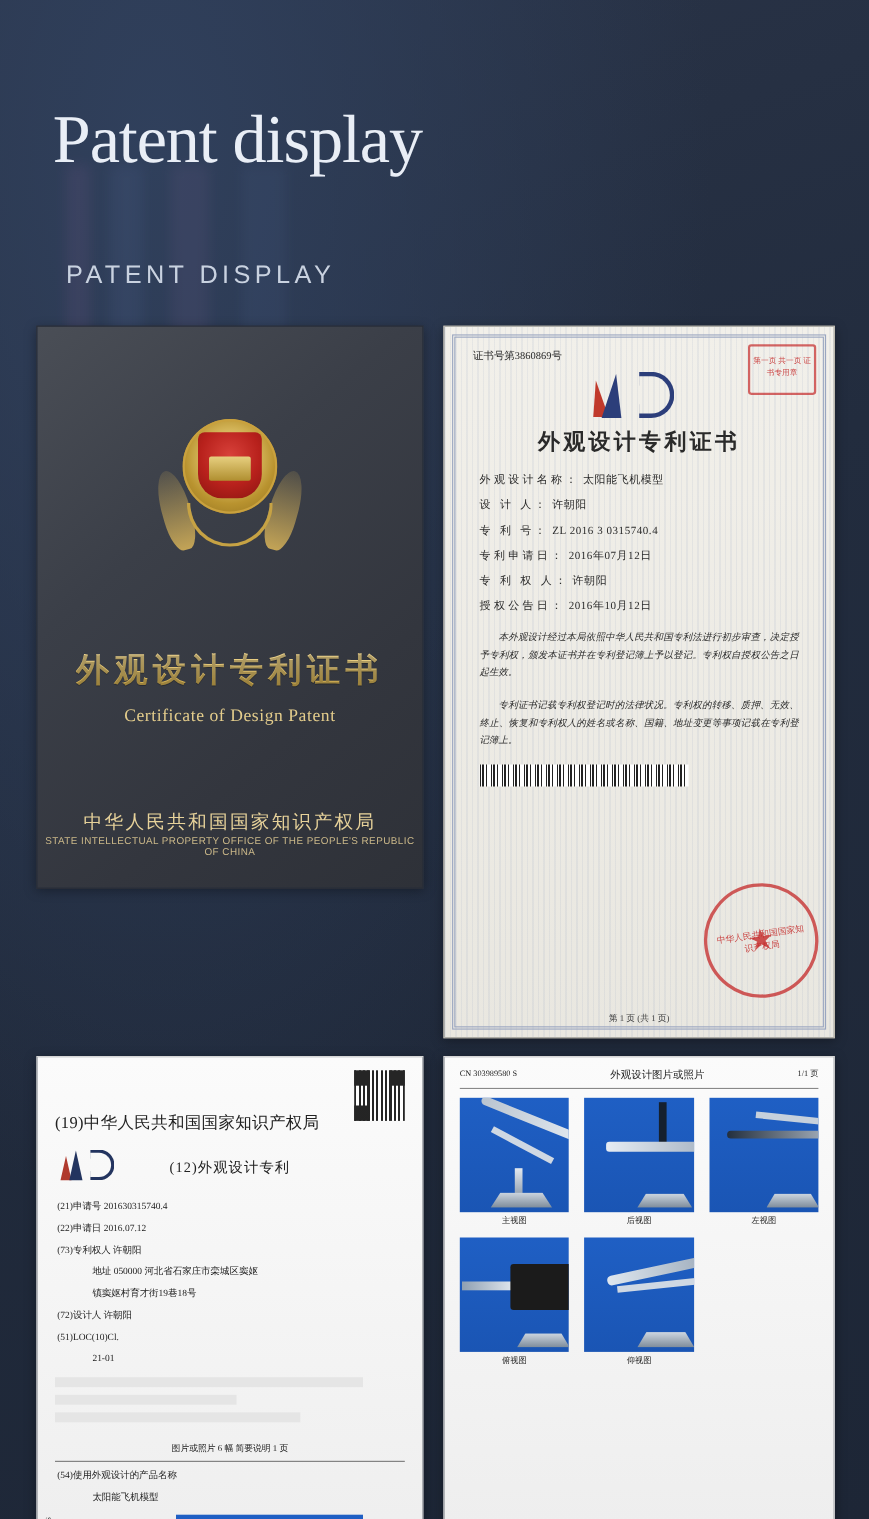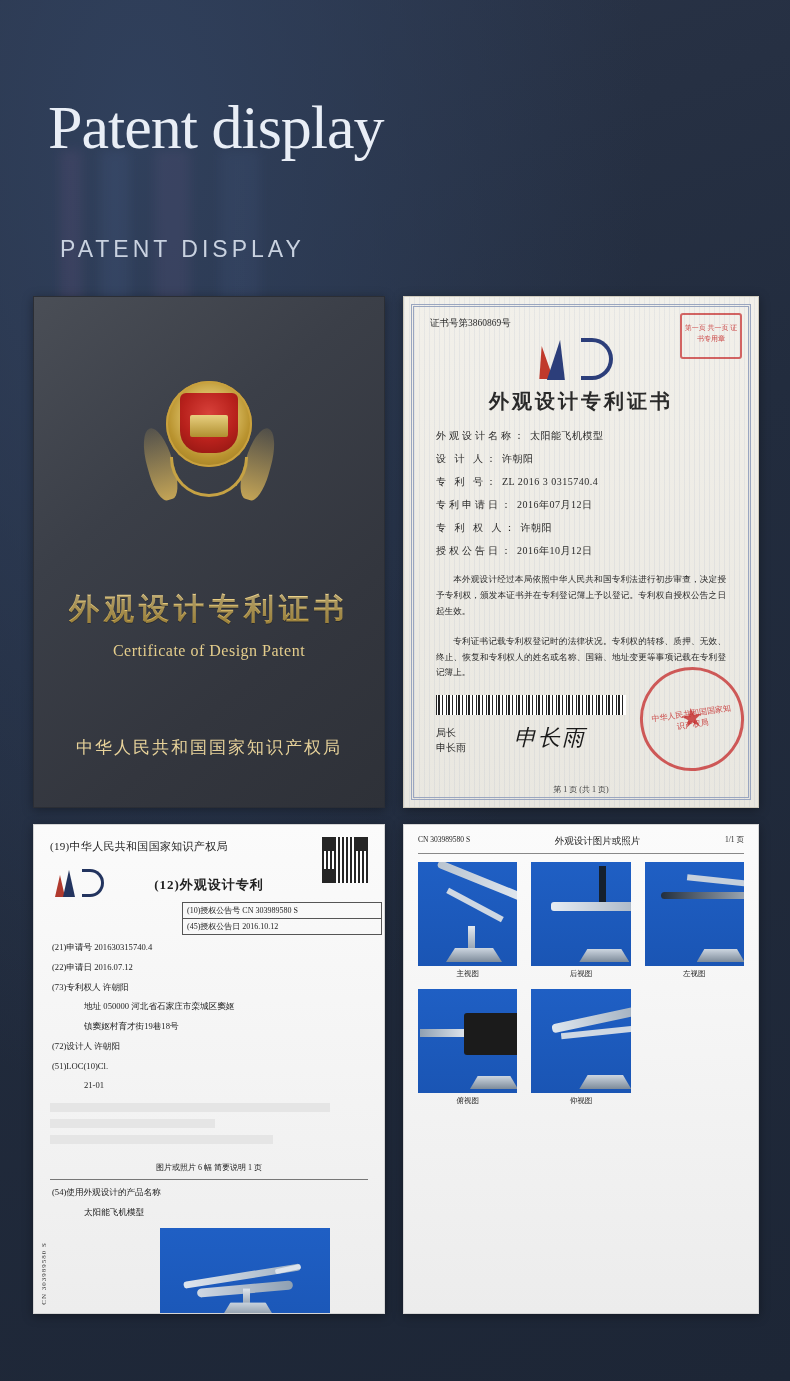--- a/index.html
+++ b/index.html
@@ -52,21 +52,21 @@
   .row { display: flex; gap: 18px; }
   .row + .row { margin-top: 16px; }
 
   .card {
     position: relative;
     background: #fff;
     overflow: hidden;
     box-shadow: 0 2px 10px rgba(0,0,0,.35);
   }
   .card-cover { width: 352px; height: 512px; }
-  .card-cert  { width: 356px; height: 512px; }
+  .card-cert  { width: 356px; height: 648px; }
   .card-spec  { width: 352px; height: 490px; }
   .card-draw  { width: 356px; height: 490px; }
 
   
   .cover {
     background: linear-gradient(140deg, #4a4e56 0%, #3b3f48 35%, #33363e 70%, #2e3138 100%);
     border: 1px solid #2b2e35;
     display: flex; flex-direction: column; align-items: center;
     padding-top: 78px;
   }
@@ -159,21 +159,21 @@
     border-bottom: 33px solid #c0392b; transform: skewX(8deg);
   }
   .cert-title {
     text-align: center; font-size: 20px; font-weight: bold; letter-spacing: 3px;
     margin: 6px 0 14px;
   }
   .cert-field { font-size: 10px; margin: 0 0 9px 16px; letter-spacing: .5px; }
   .cert-field .lbl { letter-spacing: 3px; }
   .cert-body {
     margin: 14px 16px 0; font-size: 8.6px; line-height: 1.85;
-    text-indent: 2em; text-align: justify;
+    text-indent: 2em; text-align: justify; font-style: italic;
   }
   .cert-barcode {
     margin: 14px 0 0 16px; width: 190px; height: 20px;
     background: repeating-linear-gradient(90deg,
       #222 0 1px, #fff 1px 2px, #222 2px 4px, #fff 4px 6px, #222 6px 7px, #fff 7px 10px);
   }
   .cert-sign { margin: 10px 0 0 16px; font-size: 10px; line-height: 1.5; position: relative; }
   .cert-sign .hand {
     position: absolute; left: 78px; top: -4px;
     font-family: "Liberation Serif", serif; font-size: 22px; font-style: italic;
@@ -201,21 +201,21 @@
   .cert-page { position: absolute; left: 0; right: 0; bottom: 12px; text-align: center; font-size: 8px; color: #444; }
 
   
   .spec {
     background: linear-gradient(#fbfbfb, #ededed);
     border: 1px solid #d5d5d5;
     padding: 14px 16px 10px;
     font-family: "Liberation Serif", serif;
     color: #222; font-size: 9px; position: relative;
   }
-  .spec-head { font-size: 11px; letter-spacing: .3px; }
+  .spec-head { font-size: 15px; letter-spacing: .3px; margin-top: 36px; }
   .qr {
     position: absolute; right: 16px; top: 12px; width: 46px; height: 46px;
     background:
       linear-gradient(#000,#000) 0 0/14px 14px no-repeat,
       linear-gradient(#000,#000) 32px 0/14px 14px no-repeat,
       linear-gradient(#000,#000) 0 32px/14px 14px no-repeat,
       repeating-linear-gradient(90deg,#000 0 2px,#fff 2px 4px) 0 0/46px 46px;
     background-blend-mode: normal;
     opacity: .85;
   }
@@ -228,22 +228,22 @@
     position: absolute; left: 9px; top: 2px; width: 0; height: 0;
     border-left: 6px solid transparent; border-right: 6px solid transparent;
     border-bottom: 27px solid #23345f;
   }
   .spec-logo .ba {
     position: absolute; left: 1px; top: 7px; width: 0; height: 0;
     border-left: 5px solid transparent; border-right: 5px solid transparent;
     border-bottom: 22px solid #b03a2e;
   }
   .spec-title {
-    text-align: center; font-size: 13px; font-weight: bold; letter-spacing: 1px;
-    margin: -22px 0 8px 0;
+    text-align: center; font-size: 13px; font-weight: normal; letter-spacing: 1px;
+    margin: -22px 0 20px 0;
   }
   .spec-pub {
     margin-left: 132px; border: 1px solid #555; width: 200px; font-size: 8px;
   }
   .spec-pub div { padding: 2px 4px; }
   .spec-pub div + div { border-top: 1px solid #555; }
   .spec-line { margin: 6px 0 0 2px; font-size: 8.6px; line-height: 1.6; }
   .spec-line.indent { margin-left: 34px; }
   .spec-blocks { margin-top: 10px; }
   .spec-blocks i {
@@ -423,20 +423,21 @@
           <div class="sun"></div>
           <div class="shield"></div>
           <div class="gate"></div>
           <div class="wheat-l"></div>
           <div class="wheat-r"></div>
           <div class="gear"></div>
         </div>
         <div class="cover-cn">外观设计专利证书</div>
         <div class="cover-en">Certificate of Design Patent</div>
         <div class="cover-foot-cn">中华人民共和国国家知识产权局</div>
+        <div class="cover-foot-en">STATE INTELLECTUAL PROPERTY OFFICE OF THE PEOPLE'S REPUBLIC OF CHINA</div>
       </div>
 
       <div class="card card-cert cert">
         <div class="frame"></div>
         <div class="cert-no">证书号第3860869号</div>
 
         <div class="cert-logo">
           <div class="blade-a"></div>
           <div class="blade-b"></div>
           <div class="blade-r"></div>
@@ -469,25 +470,20 @@
         <div class="cert-field">
           <span class="lbl">授权公告日：</span>
           <span>2016年10月12日</span>
         </div>
 
         <div class="cert-body">本外观设计经过本局依照中华人民共和国专利法进行初步审查，决定授予专利权，颁发本证书并在专利登记簿上予以登记。专利权自授权公告之日起生效。</div>
         <div class="cert-body">专利证书记载专利权登记时的法律状况。专利权的转移、质押、无效、终止、恢复和专利权人的姓名或名称、国籍、地址变更等事项记载在专利登记簿上。</div>
 
         <div class="cert-barcode"></div>
 
-        <div class="cert-sign">
-          <div>局长</div>
-          <div>申长雨</div>
-          <div class="hand">申长雨</div>
-        </div>
 
         <div class="seal-red">
           <span class="star">★</span>
           <span>中华人民共和国国家知识产权局</span>
         </div>
 
         <div class="cert-page">第 1 页 (共 1 页)</div>
       </div>
     </div>
 
@@ -497,24 +493,20 @@
         <div class="spec-head">(19)中华人民共和国国家知识产权局</div>
         <div class="qr"></div>
 
         <div class="spec-logo">
           <div class="ba"></div>
           <div class="bb"></div>
           <div class="br"></div>
         </div>
         <div class="spec-title">(12)外观设计专利</div>
 
-        <div class="spec-pub">
-          <div>(10)授权公告号  CN 303989580 S</div>
-          <div>(45)授权公告日  2016.10.12</div>
-        </div>
 
         <div class="spec-line">(21)申请号  201630315740.4</div>
         <div class="spec-line">(22)申请日  2016.07.12</div>
         <div class="spec-line">(73)专利权人  许朝阳</div>
         <div class="spec-line indent">地址  050000  河北省石家庄市栾城区窦妪</div>
         <div class="spec-line indent">镇窦妪村育才街19巷18号</div>
         <div class="spec-line">(72)设计人  许朝阳</div>
         <div class="spec-line">(51)LOC(10)Cl.</div>
         <div class="spec-line indent">21-01</div>
 

